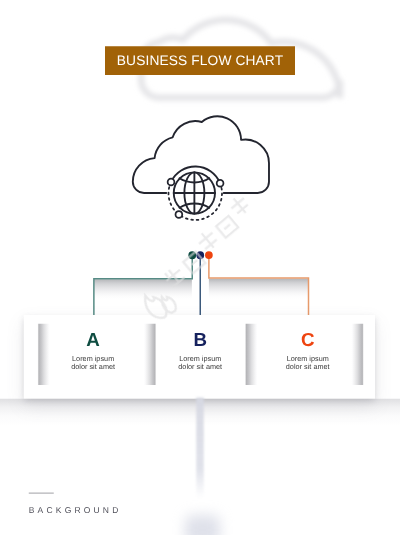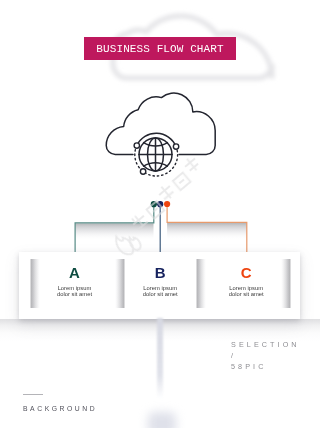--- a/index.html
+++ b/index.html
@@ -5,21 +5,21 @@
   html,body{margin:0;padding:0;}
   body{width:320px;height:428px;overflow:hidden;background:#ffffff;
        font-family:"Liberation Sans", sans-serif;position:relative;}
   .stage{position:absolute;left:0;top:0;width:320px;height:428px;overflow:hidden;background:#fff;}
 
   
   .bg-cloud{position:absolute;left:0;top:0;width:320px;height:428px;}
 
   
   .banner{position:absolute;left:84px;top:37px;width:152px;height:23px;
-          background:#be185d;display:flex;align-items:center;justify-content:center;font-family:Liberation Mono, monospace;}
+          background:#a16207;display:flex;align-items:center;justify-content:center;}
   .banner .t{color:#fff;font-size:11px;font-weight:400;letter-spacing:0.1px;white-space:nowrap;}
 
   
   .main-icon{position:absolute;left:0;top:0;width:320px;height:428px;}
 
   
   .connect{position:absolute;left:0;top:0;width:320px;height:428px;}
 
   
   .cards{position:absolute;left:0;top:0;width:320px;height:428px;}
@@ -133,25 +133,20 @@
       <div class="letter" style="color:#ee4410">C</div>
       <div class="desc">
         <div>Lorem ipsum</div>
         <div>dolor sit amet</div>
       </div>
     </div>
   </div>
 
   <div class="undershade"></div>
 
-  <div class="selection">
-    <div>SELECTION</div>
-    <div>/</div>
-    <div>58PIC</div>
-  </div>
 
   <svg class="watermark" viewBox="0 0 320 428">
     <defs>
         <filter id="wmblur" x="-20%" y="-20%" width="140%" height="140%">
           <feGaussianBlur stdDeviation="0.55"></feGaussianBlur>
         </filter>
       </defs>
     <g transform="rotate(-40 160 210)" opacity="0.62" filter="url(#wmblur)">
 
       <g transform="translate(100,200) scale(1.05)" fill="none" stroke="#dededf" stroke-width="1.8">

